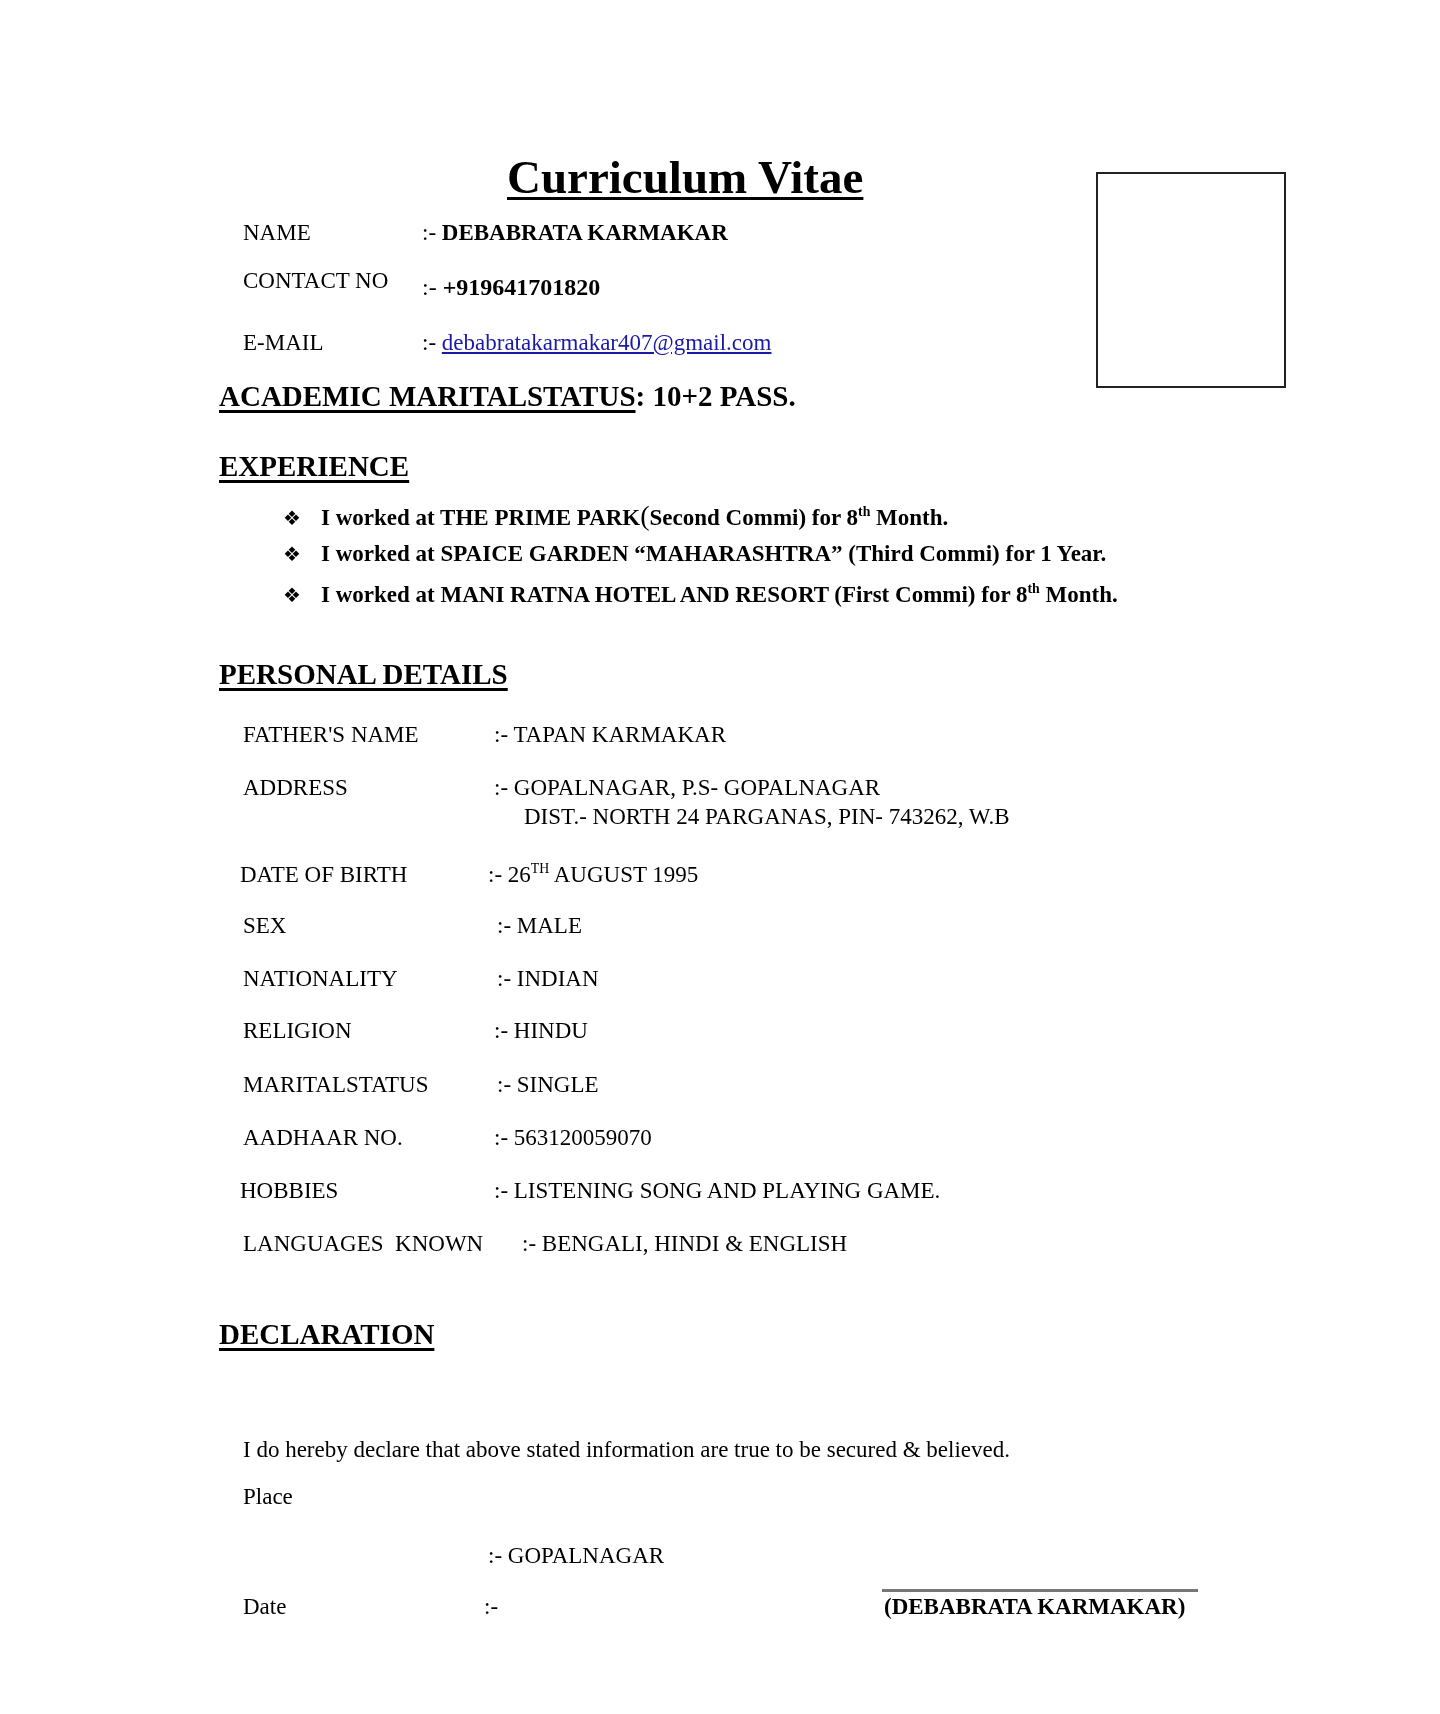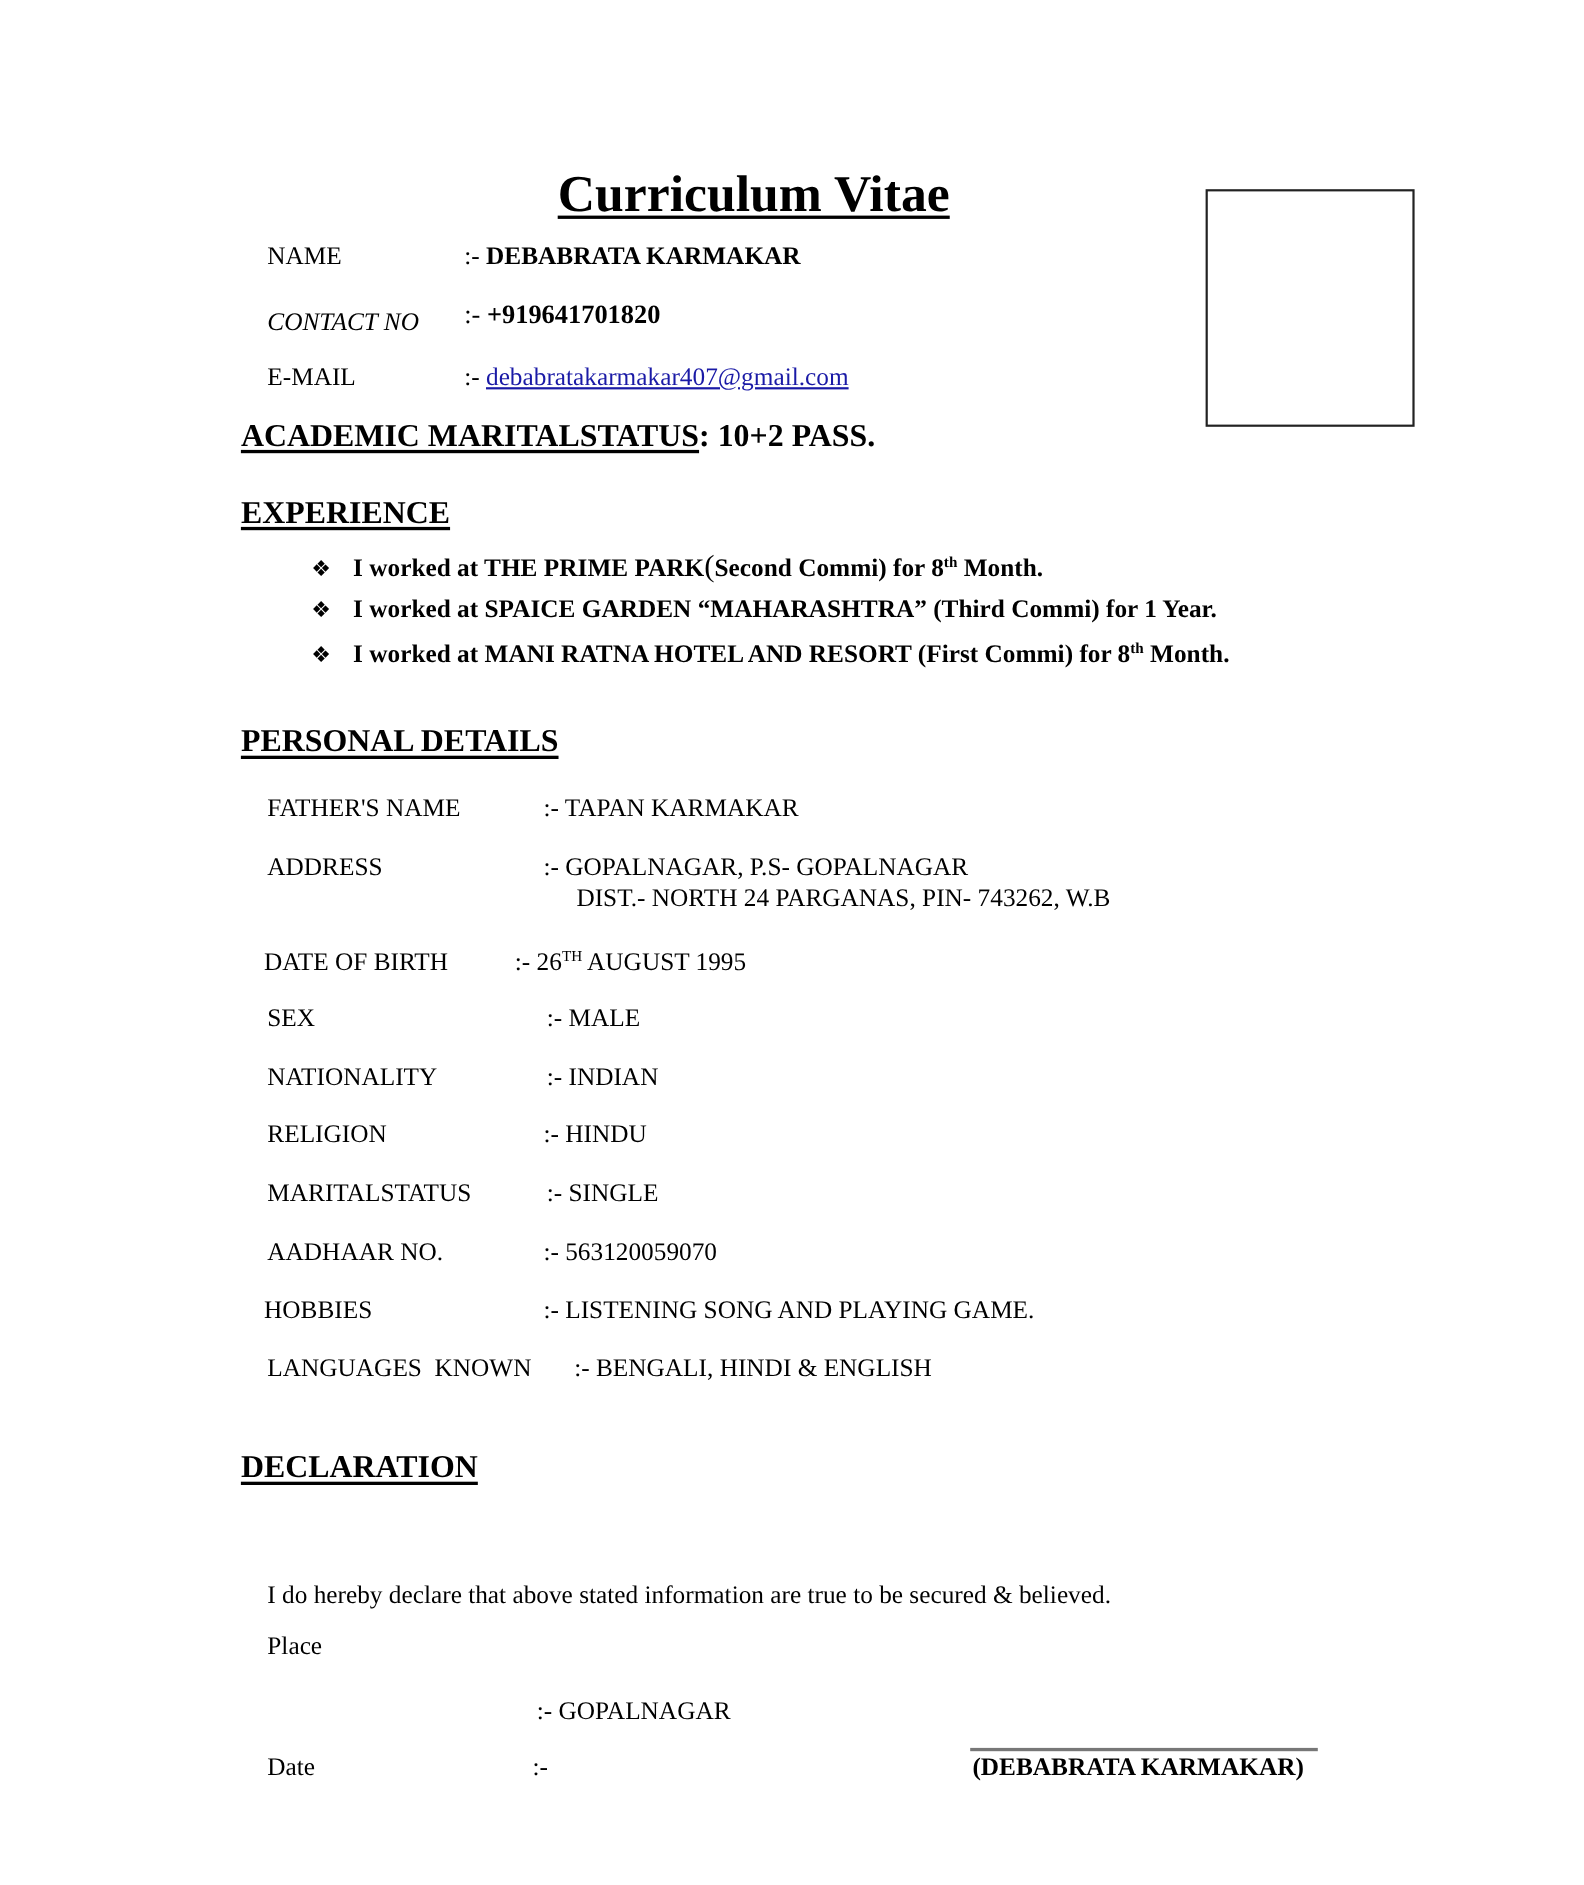--- a/index.html
+++ b/index.html
@@ -27,21 +27,21 @@
   <div class="abs title">Curriculum Vitae</div>
 
   <div class="abs photo-box"></div>
 
   <div class="abs lbl" style="left:243px; top:220px;">NAME</div>
   <div class="abs val" style="left:422px; top:220px;">
     <span>:-</span>
     <span class="bold">DEBABRATA KARMAKAR</span>
   </div>
 
-  <div class="abs lbl" style="left:243px; top:280px;font-style:italic;">CONTACT NO</div>
+  <div class="abs lbl" style="left:243px; top:268px;">CONTACT NO</div>
   <div class="abs val" style="left:422px; top:274px; font-size:24px;">
     <span>:-</span>
     <span class="bold">+919641701820</span>
   </div>
 
   <div class="abs lbl" style="left:243px; top:330px;">E-MAIL</div>
   <div class="abs val" style="left:422px; top:330px;">
     <span>:-</span>
     <span class="link">debabratakarmakar407@gmail.com</span>
   </div>
@@ -71,21 +71,21 @@
   </div>
 
   <div class="abs lbl" style="left:243px; top:722px;">FATHER'S NAME</div>
   <div class="abs val" style="left:494px; top:722px;">:- TAPAN KARMAKAR</div>
 
   <div class="abs lbl" style="left:243px; top:775px;">ADDRESS</div>
   <div class="abs val" style="left:494px; top:775px;">:- GOPALNAGAR, P.S- GOPALNAGAR</div>
   <div class="abs val" style="left:524px; top:804px;">DIST.- NORTH 24 PARGANAS, PIN- 743262, W.B</div>
 
   <div class="abs lbl" style="left:240px; top:862px;">DATE OF BIRTH</div>
-  <div class="abs val" style="left:468px; top:862px;">
+  <div class="abs val" style="left:488px; top:862px;">
     <span>:- 26</span><sup>TH</sup><span> AUGUST 1995</span>
   </div>
 
   <div class="abs lbl" style="left:243px; top:913px;">SEX</div>
   <div class="abs val" style="left:497px; top:913px;">:- MALE</div>
 
   <div class="abs lbl" style="left:243px; top:966px;">NATIONALITY</div>
   <div class="abs val" style="left:497px; top:966px;">:- INDIAN</div>
 
   <div class="abs lbl" style="left:243px; top:1018px;">RELIGION</div>

